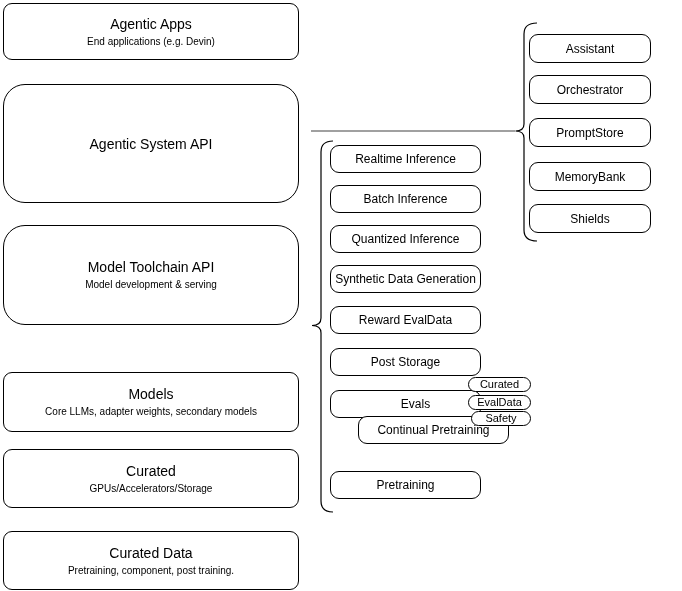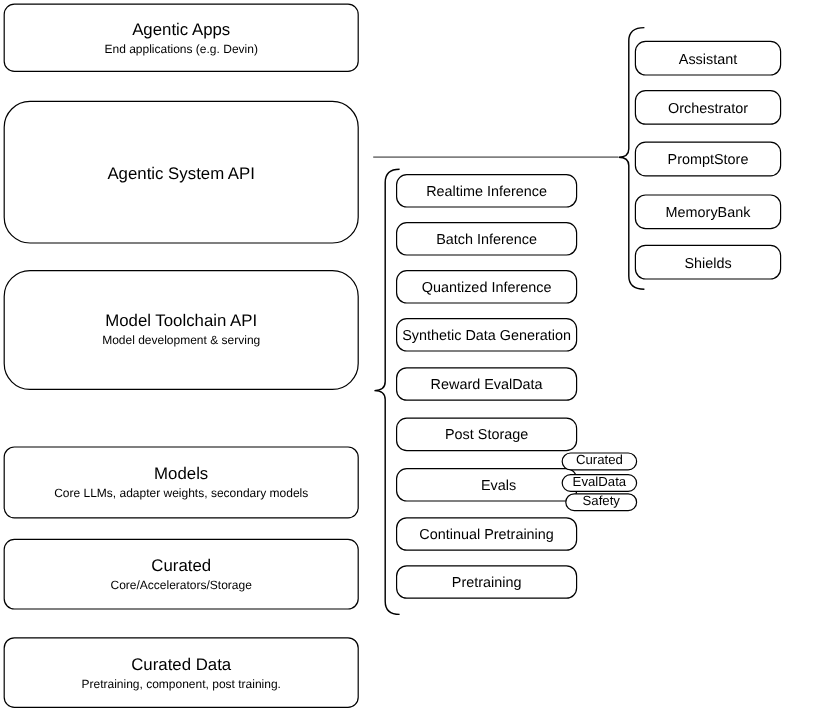--- a/index.html
+++ b/index.html
@@ -94,42 +94,42 @@
     <div class="subtitle">Model development &amp; serving</div>
   </div>
 
   <div class="box lbox" style="top:372px; height:60px;">
     <div class="title">Models</div>
     <div class="subtitle">Core LLMs, adapter weights, secondary models</div>
   </div>
 
   <div class="box lbox" style="top:449px; height:59px;">
     <div class="title">Curated</div>
-    <div class="subtitle">Core/Accelerators/Storage</div>
+    <div class="subtitle">GPUs/Accelerators/Storage</div>
   </div>
 
   <div class="box lbox" style="top:531px; height:59px;">
     <div class="title">Curated Data</div>
     <div class="subtitle">Pretraining, component, post training.</div>
   </div>
 
   <svg class="overlay" viewBox="0 0 682 591">
     <line x1="311" y1="131" x2="515" y2="131" stroke="#808080" stroke-width="1.4"></line>
     <path d="M333,141 Q321,141 321,152 L321,318 Q321,325.5 312,325.5 Q321,325.5 321,333 L321,501 Q321,512 333,512" fill="none" stroke="#000000" stroke-width="1.2"></path>
     <path d="M537,23 Q524,23 524,34 L524,124 Q524,131 515.5,131 Q524,131 524,138 L524,230 Q524,241 537,241" fill="none" stroke="#000000" stroke-width="1.2"></path>
   </svg>
 
   <div class="box mbox" style="top:145px;">Realtime Inference</div>
   <div class="box mbox" style="top:185px;">Batch Inference</div>
   <div class="box mbox" style="top:225px;">Quantized Inference</div>
   <div class="box mbox" style="top:265px;">Synthetic Data Generation</div>
   <div class="box mbox" style="top:306px;">Reward EvalData</div>
   <div class="box mbox" style="top:348px;">Post Storage</div>
   <div class="box mbox" style="top:390px;padding-left:20px;">Evals</div>
-  <div class="box mbox" style="top:431px;">Continual Pretraining</div>
+  <div class="box mbox" style="top:416px;margin-left:28px;">Continual Pretraining</div>
   <div class="box mbox" style="top:471px;">Pretraining</div>
 
   <div class="pill" style="left:468px; top:377px; width:63px; height:15px;">Curated</div>
   <div class="pill" style="left:468px; top:395px; width:63px; height:15px;">EvalData</div>
   <div class="pill" style="left:471px; top:411px; width:60px; height:15px;">Safety</div>
 
   <div class="box rbox" style="top:34px;">Assistant</div>
   <div class="box rbox" style="top:75px;">Orchestrator</div>
   <div class="box rbox" style="top:118px;">PromptStore</div>
   <div class="box rbox" style="top:162px;">MemoryBank</div>

